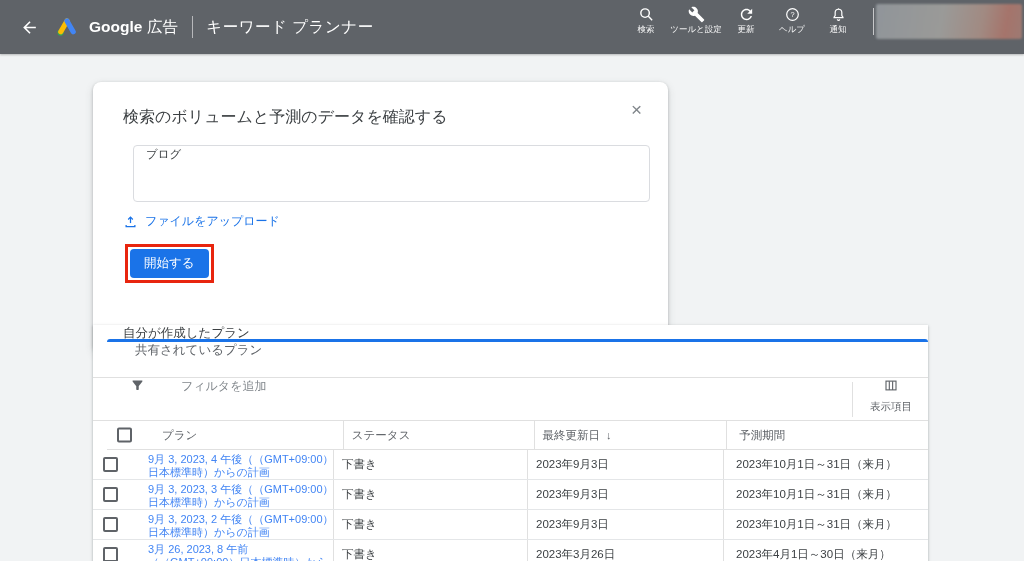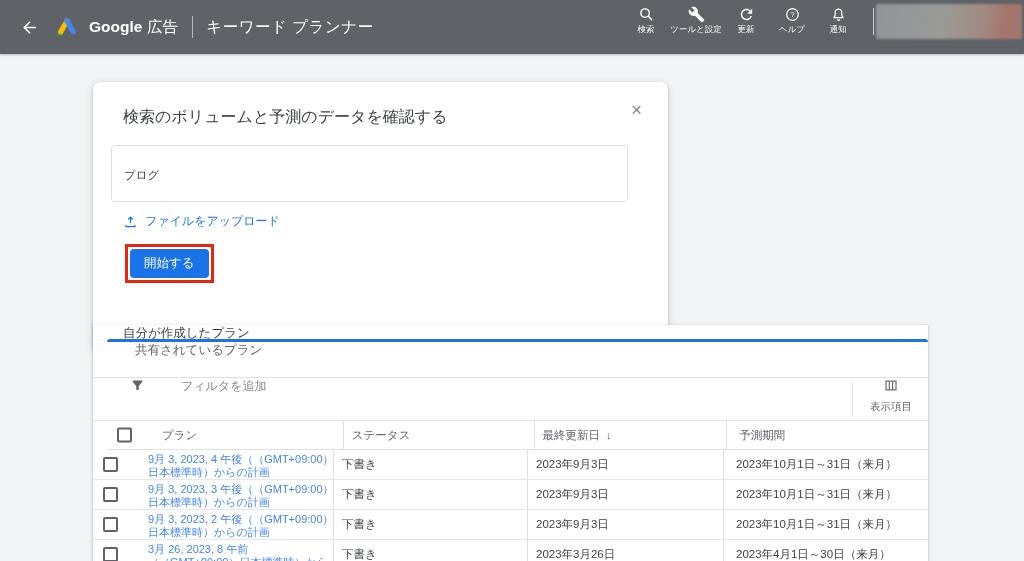--- a/index.html
+++ b/index.html
@@ -40,24 +40,24 @@
   
   .modal {
     position:absolute; left:93px; top:82px; width:575px; height:271px;
     background:#fff; border-radius:8px;
     box-shadow:0 1px 3px rgba(60,64,67,.3), 0 3px 8px rgba(60,64,67,.15);
   }
   .modal-title { position:absolute; left:30px; top:98px; font-size:16px; color:#3c4043; }
   .modal-title { position:static; padding:25px 60px 0 30px; }
   .modal-close { position:absolute; right:26px; top:17px; font-size:19px; color:#80868b; cursor:pointer; line-height:22px; }
   .kw-box {
-    display:block; margin:17px 28px 0 18px; width:517px; height:57px;
+    display:block; margin:17px 28px 0 40px; width:517px; height:57px;
     border:1px solid #dadce0; border-radius:4px; resize:none;
     font-family:"Liberation Sans", sans-serif; font-size:11.5px; color:#3c4043;
-    padding:22px 12px; outline:none; line-height:14px;
+    padding:1px 12px; outline:none; line-height:14px;
   }
   .upload-row { display:flex; align-items:center; margin:11px 0 0 30px; cursor:pointer; }
   .upload-row svg { width:15px; height:15px; }
   .upload-label { margin-left:7px; font-size:12px; color:#1a73e8; }
   .btn-highlight {
     position:absolute; left:32px; top:162px;
     border:3px solid #e8250e; padding:2px;
   }
   .start-btn {
     display:block; background:#1a73e8; color:#fff; border:none; border-radius:4px;

